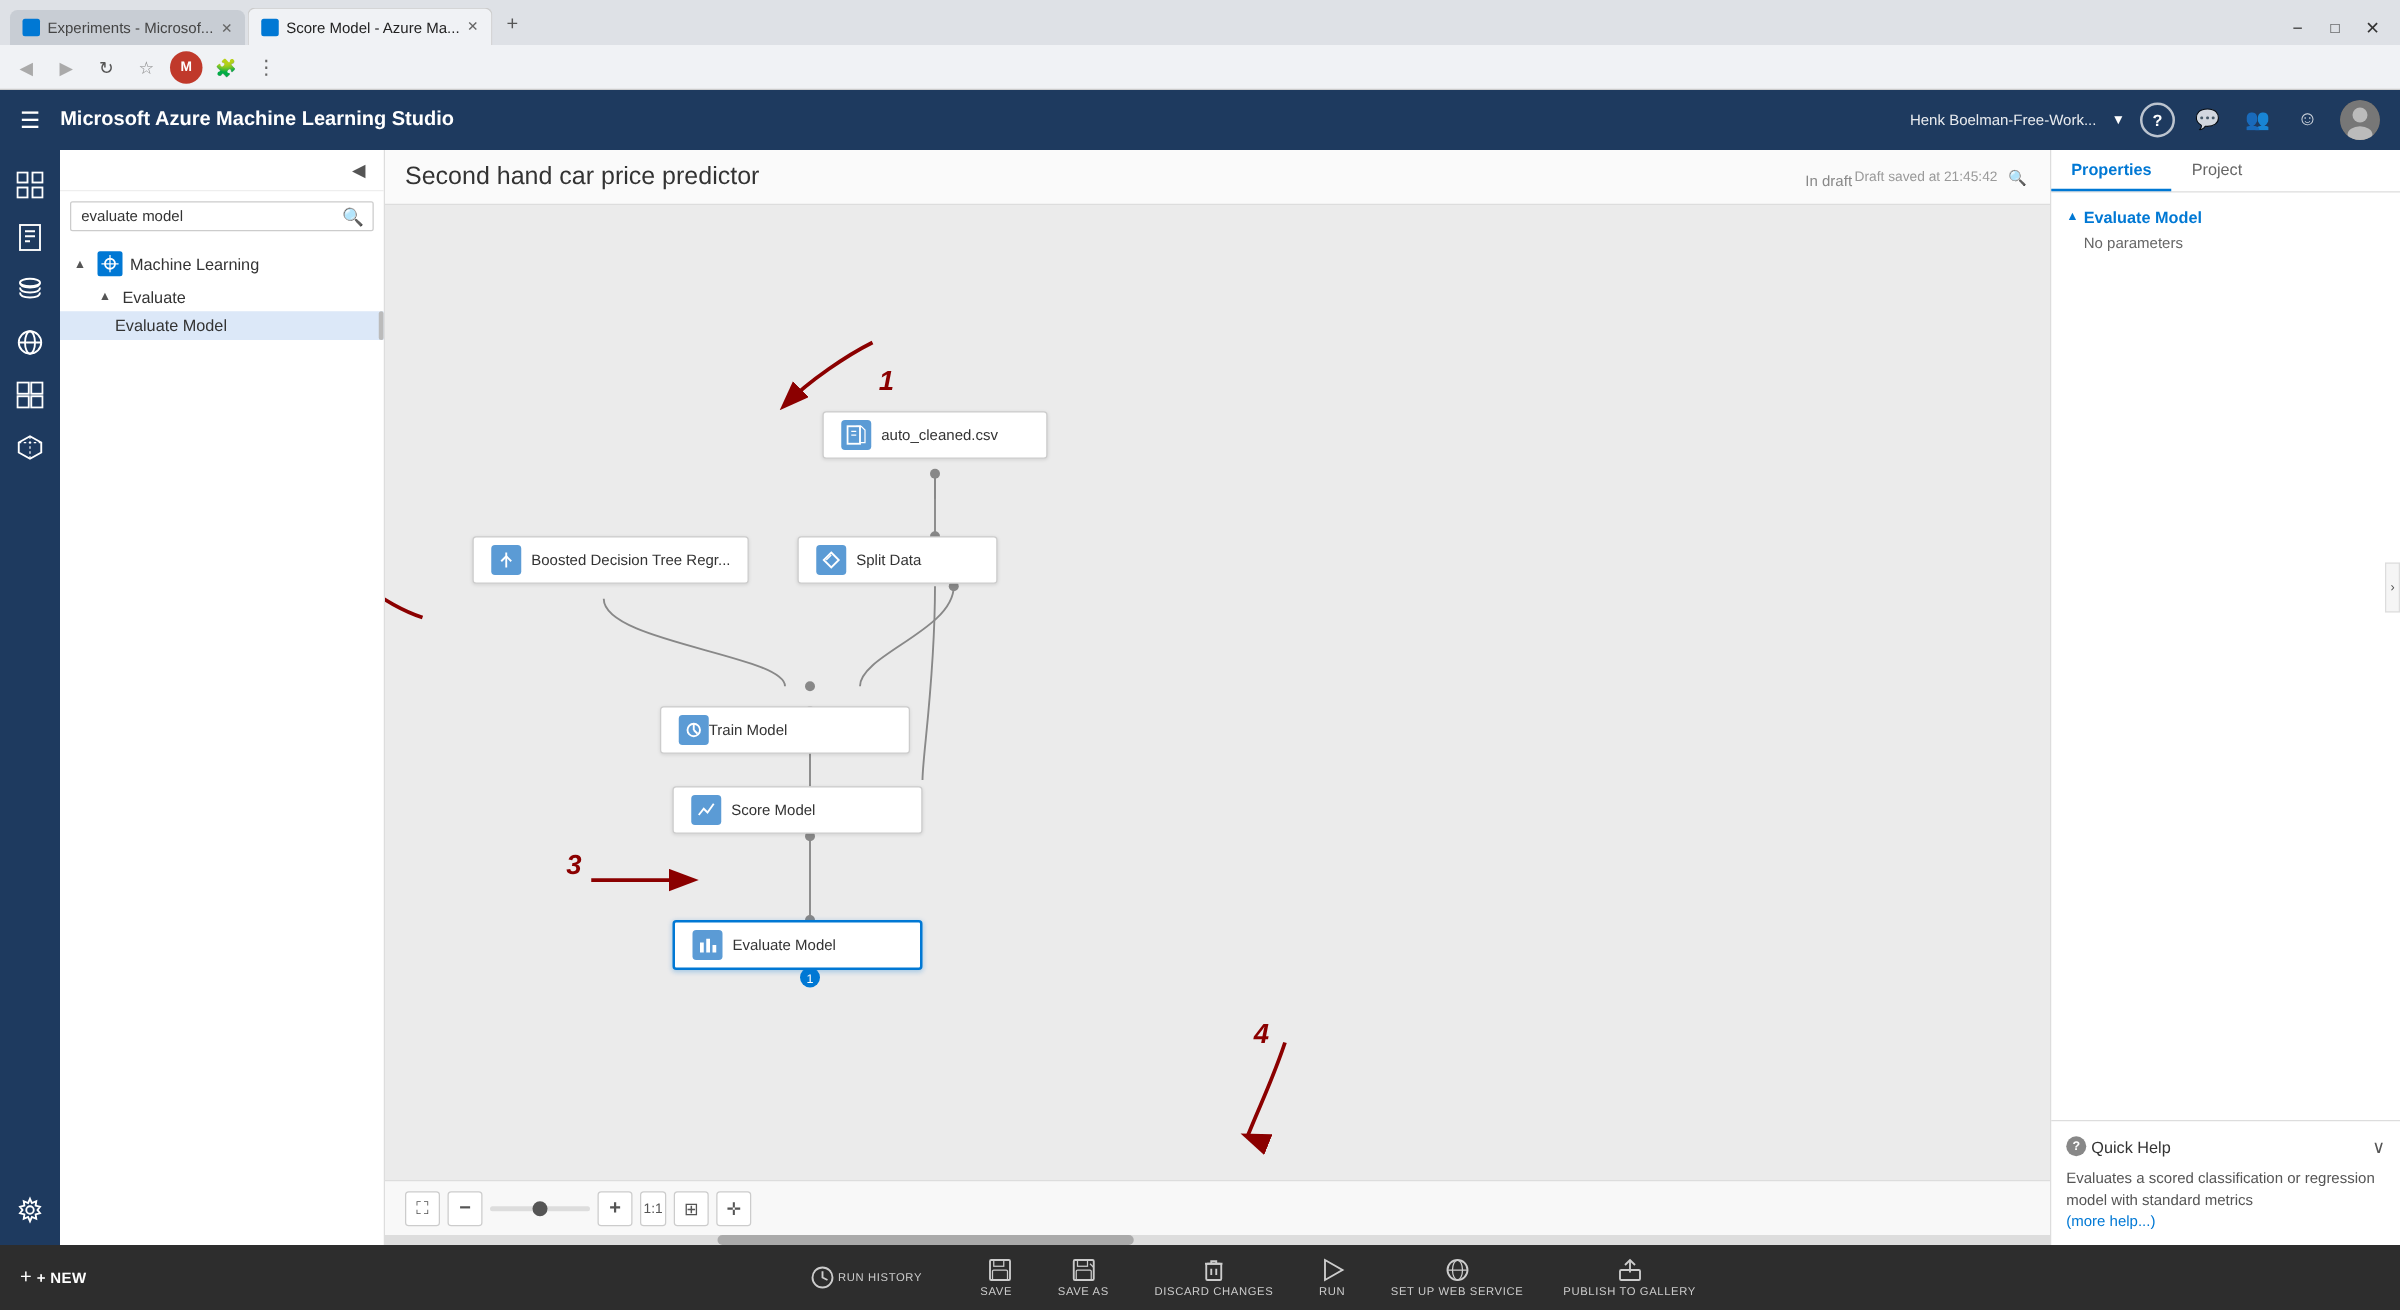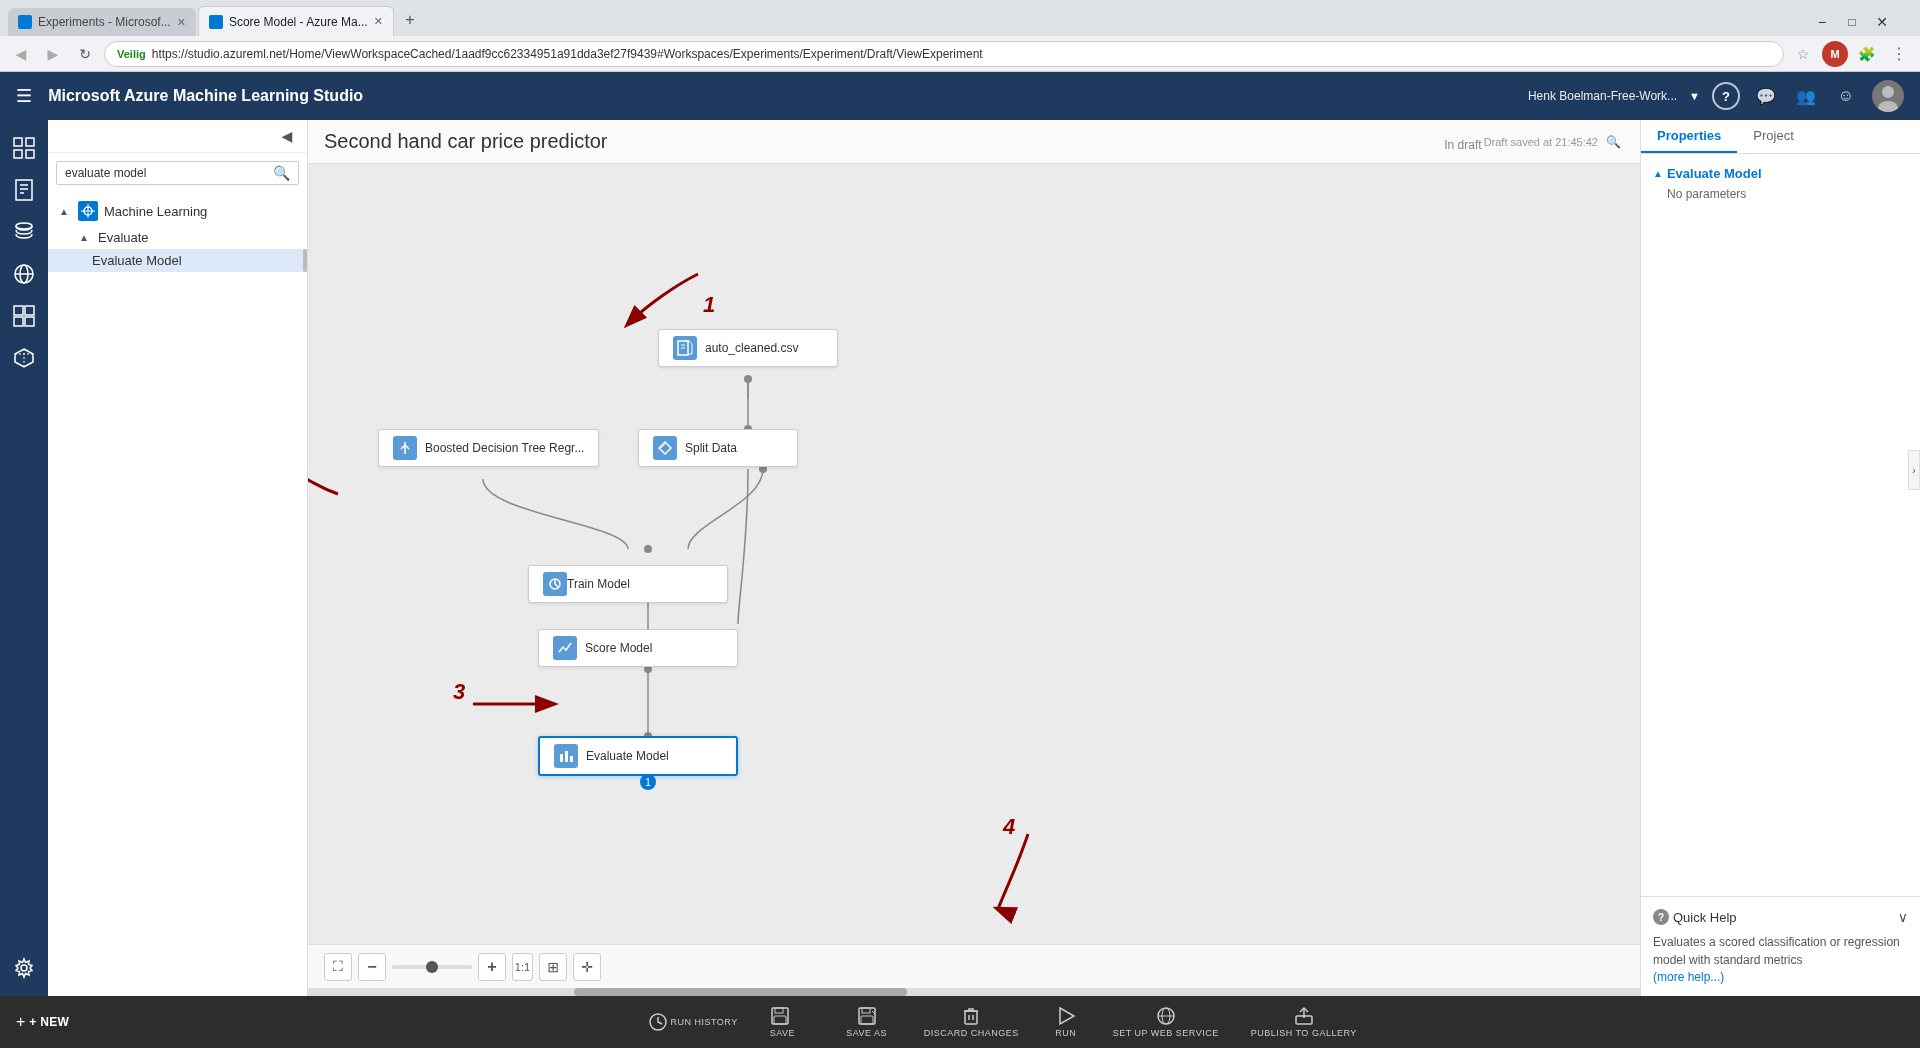--- a/index.html
+++ b/index.html
@@ -1,21 +1,21 @@
 <!DOCTYPE html>
 <html><head>
   <meta charset="utf-8">
   <style>
     * { box-sizing: border-box; margin: 0; padding: 0; }
     body { font-family: 'Segoe UI', Arial, sans-serif; font-size: 13px; background: #f0f0f0; overflow: hidden; }
   </style>
 </head>
 <body>
 
-<div style="background:#dee1e6; height:36px; display:flex; align-items:flex-end; padding:0 24px 0 8px; gap:2px;">
+<div style="background:#dee1e6; height:36px; display:flex; align-items:flex-end; padding:0 8px 0 8px; gap:2px;">
   <div style="background:#c8cdd4; border-radius:6px 6px 0 0; padding:0 10px; height:28px; display:flex; align-items:center; gap:6px; font-size:12px; min-width:180px; max-width:200px; overflow:hidden;">
     <div style="width:14px;height:14px;background:#0078d4;border-radius:2px;flex-shrink:0;"></div>
     <span style="overflow:hidden;text-overflow:ellipsis;white-space:nowrap;color:#444;">Experiments - Microsof...</span>
     <span style="margin-left:auto;color:#666;font-size:11px;">✕</span>
   </div>
   <div style="background:#f0f2f5; border-radius:6px 6px 0 0; padding:0 10px; height:30px; display:flex; align-items:center; gap:6px; font-size:12px; min-width:180px; max-width:200px; overflow:hidden; border:1px solid #ccc; border-bottom:none;">
     <div style="width:14px;height:14px;background:#0078d4;border-radius:2px;flex-shrink:0;"></div>
     <span style="overflow:hidden;text-overflow:ellipsis;white-space:nowrap;color:#222;font-weight:500;">Score Model - Azure Ma...</span>
     <span style="margin-left:auto;color:#666;font-size:11px;">✕</span>
   </div>
@@ -23,24 +23,20 @@
   <div style="flex:1;"></div>
   <div style="width:28px;height:28px;display:flex;align-items:center;justify-content:center;font-size:14px;cursor:pointer;color:#333;">−</div>
   <div style="width:28px;height:28px;display:flex;align-items:center;justify-content:center;font-size:12px;cursor:pointer;color:#333;">□</div>
   <div style="width:28px;height:28px;display:flex;align-items:center;justify-content:center;font-size:14px;cursor:pointer;color:#333;">✕</div>
 </div>
 
 <div style="background:#f0f2f5; height:36px; display:flex; align-items:center; padding:0 8px; gap:6px; border-bottom:1px solid #ccc;">
   <div style="width:26px;height:26px;display:flex;align-items:center;justify-content:center;cursor:pointer;color:#aaa;font-size:14px;">◀</div>
   <div style="width:26px;height:26px;display:flex;align-items:center;justify-content:center;cursor:pointer;color:#aaa;font-size:14px;">▶</div>
   <div style="width:26px;height:26px;display:flex;align-items:center;justify-content:center;cursor:pointer;color:#555;font-size:14px;">↻</div>
-  <div style="flex:1;height:26px;border:1px solid #ccc;border-radius:13px;padding:0 12px;font-size:12px;background:#fff;display:flex;align-items:center;gap:6px;">
-    <span style="color:#1a8a1a;font-size:11px;font-weight:600;">Veilig</span>
-    <span style="color:#333;font-size:12px;overflow:hidden;text-overflow:ellipsis;white-space:nowrap;">https://studio.azureml.net/Home/ViewWorkspaceCached/1aadf9cc62334951a91dda3ef27f9439#Workspaces/Experiments/Experiment/Draft/ViewExperiment</span>
-  </div>
   <div style="width:26px;height:26px;display:flex;align-items:center;justify-content:center;cursor:pointer;color:#888;font-size:14px;">☆</div>
   <div style="width:26px;height:26px;display:flex;align-items:center;justify-content:center;cursor:pointer;background:#c0392b;border-radius:50%;color:white;font-size:11px;font-weight:bold;">M</div>
   <div style="width:26px;height:26px;display:flex;align-items:center;justify-content:center;cursor:pointer;color:#666;font-size:14px;">🧩</div>
   <div style="width:26px;height:26px;display:flex;align-items:center;justify-content:center;cursor:pointer;color:#666;font-size:16px;">⋮</div>
 </div>
 
 <div style="display:flex;flex-direction:column;height:calc(1048px - 72px);">
 
   <div style="background:#1e3a5f;height:48px;display:flex;align-items:center;padding:0 16px;gap:12px;color:white;flex-shrink:0;">
     <span style="font-size:18px;cursor:pointer;color:white;margin-right:4px;">☰</span>
@@ -360,21 +356,21 @@
       <span style="font-size:12px;font-weight:600;letter-spacing:0.3px;">+ NEW</span>
     </div>
     <div style="flex:1;display:flex;align-items:center;justify-content:center;gap:32px;">
       <div style="display:flex;flex-direction:row;align-items:center;gap:2px;cursor:pointer;color:#ccc;min-width:60px;">
         <svg width="20" height="20" viewBox="0 0 20 20" fill="none">
             <circle cx="10" cy="10" r="8" stroke="#ccc" stroke-width="1.5"></circle>
             <polyline points="10,5 10,10 14,12" stroke="#ccc" stroke-width="1.5"></polyline>
           </svg>
         <span style="font-size:9px;letter-spacing:0.5px;">RUN HISTORY</span>
       </div>
-      <div style="display:flex;flex-direction:column;align-items:flex-start;gap:2px;cursor:pointer;color:#ccc;min-width:40px;">
+      <div style="display:flex;flex-direction:column;align-items:flex-end;gap:2px;cursor:pointer;color:#ccc;min-width:40px;">
         <svg width="20" height="20" viewBox="0 0 20 20" fill="none">
             <rect x="2" y="2" width="16" height="16" stroke="#ccc" stroke-width="1.5" fill="none" rx="1"></rect>
             <rect x="5" y="2" width="8" height="5" stroke="#ccc" stroke-width="1" fill="none"></rect>
             <rect x="4" y="10" width="12" height="8" stroke="#ccc" stroke-width="1" fill="none" rx="1"></rect>
           </svg>
         <span style="font-size:9px;letter-spacing:0.5px;">SAVE</span>
       </div>
       <div style="display:flex;flex-direction:column;align-items:center;gap:2px;cursor:pointer;color:#ccc;min-width:50px;">
         <svg width="20" height="20" viewBox="0 0 20 20" fill="none">
             <rect x="2" y="2" width="16" height="16" stroke="#ccc" stroke-width="1.5" fill="none" rx="1"></rect>

